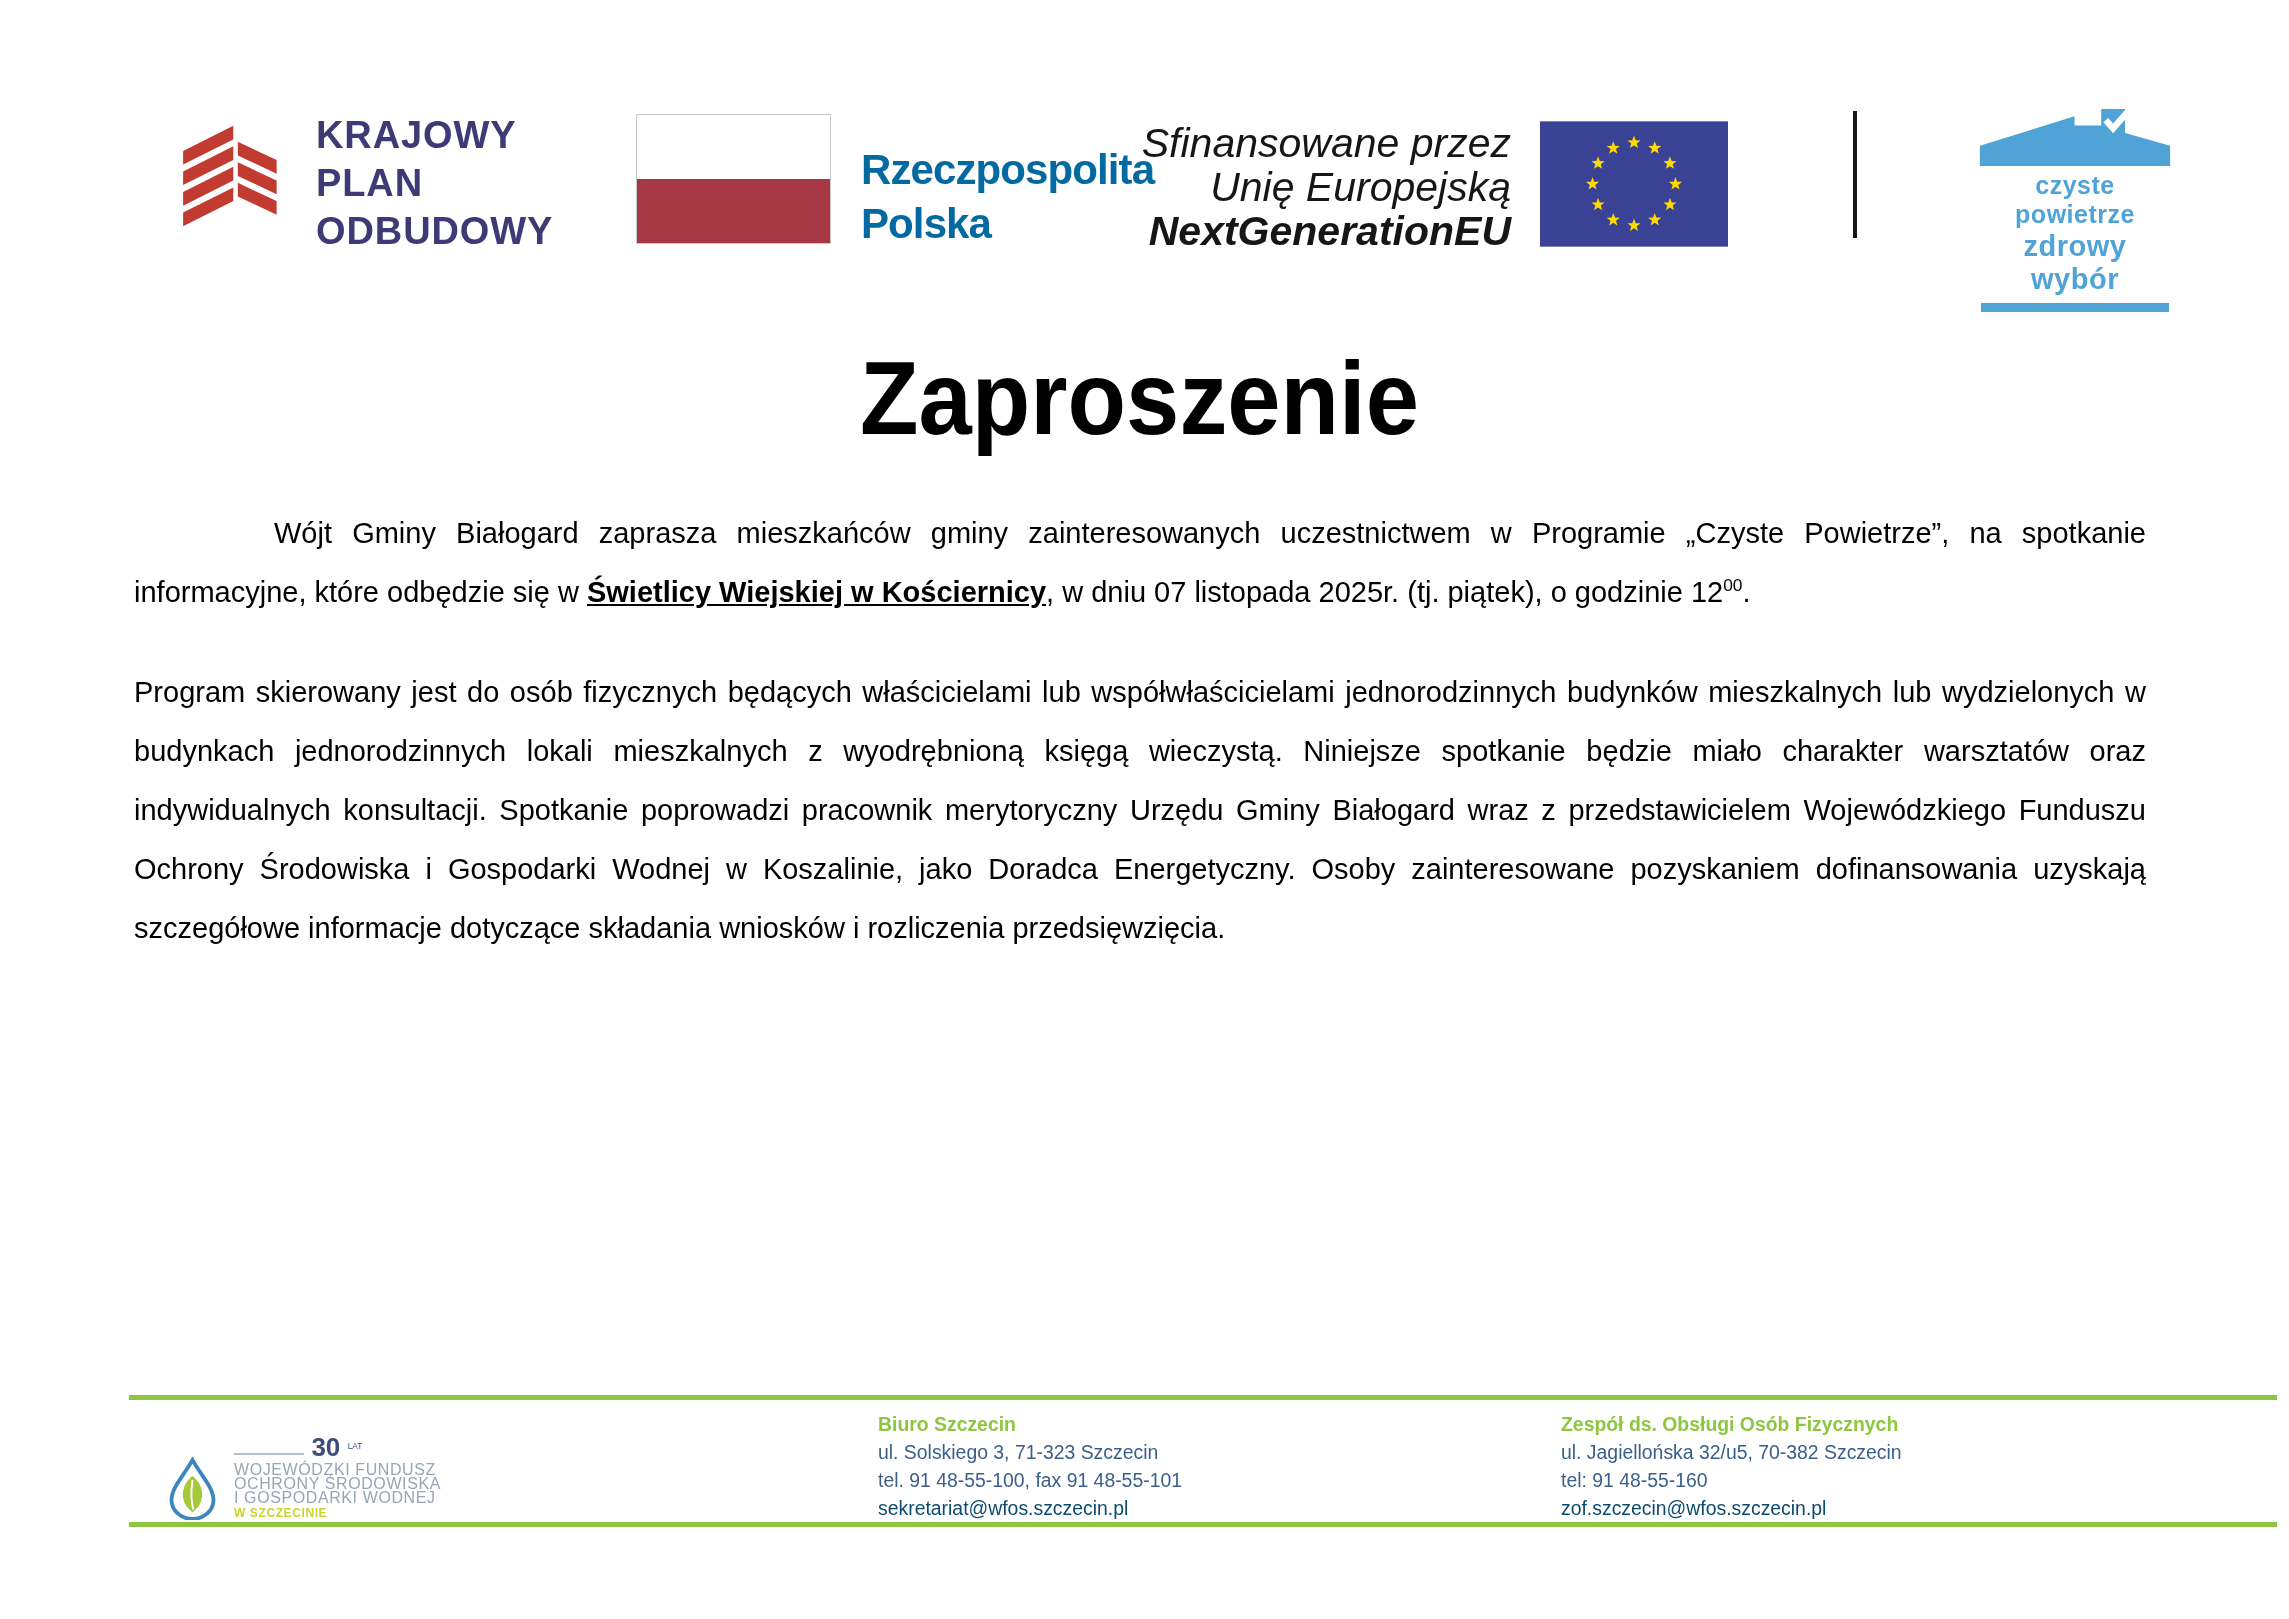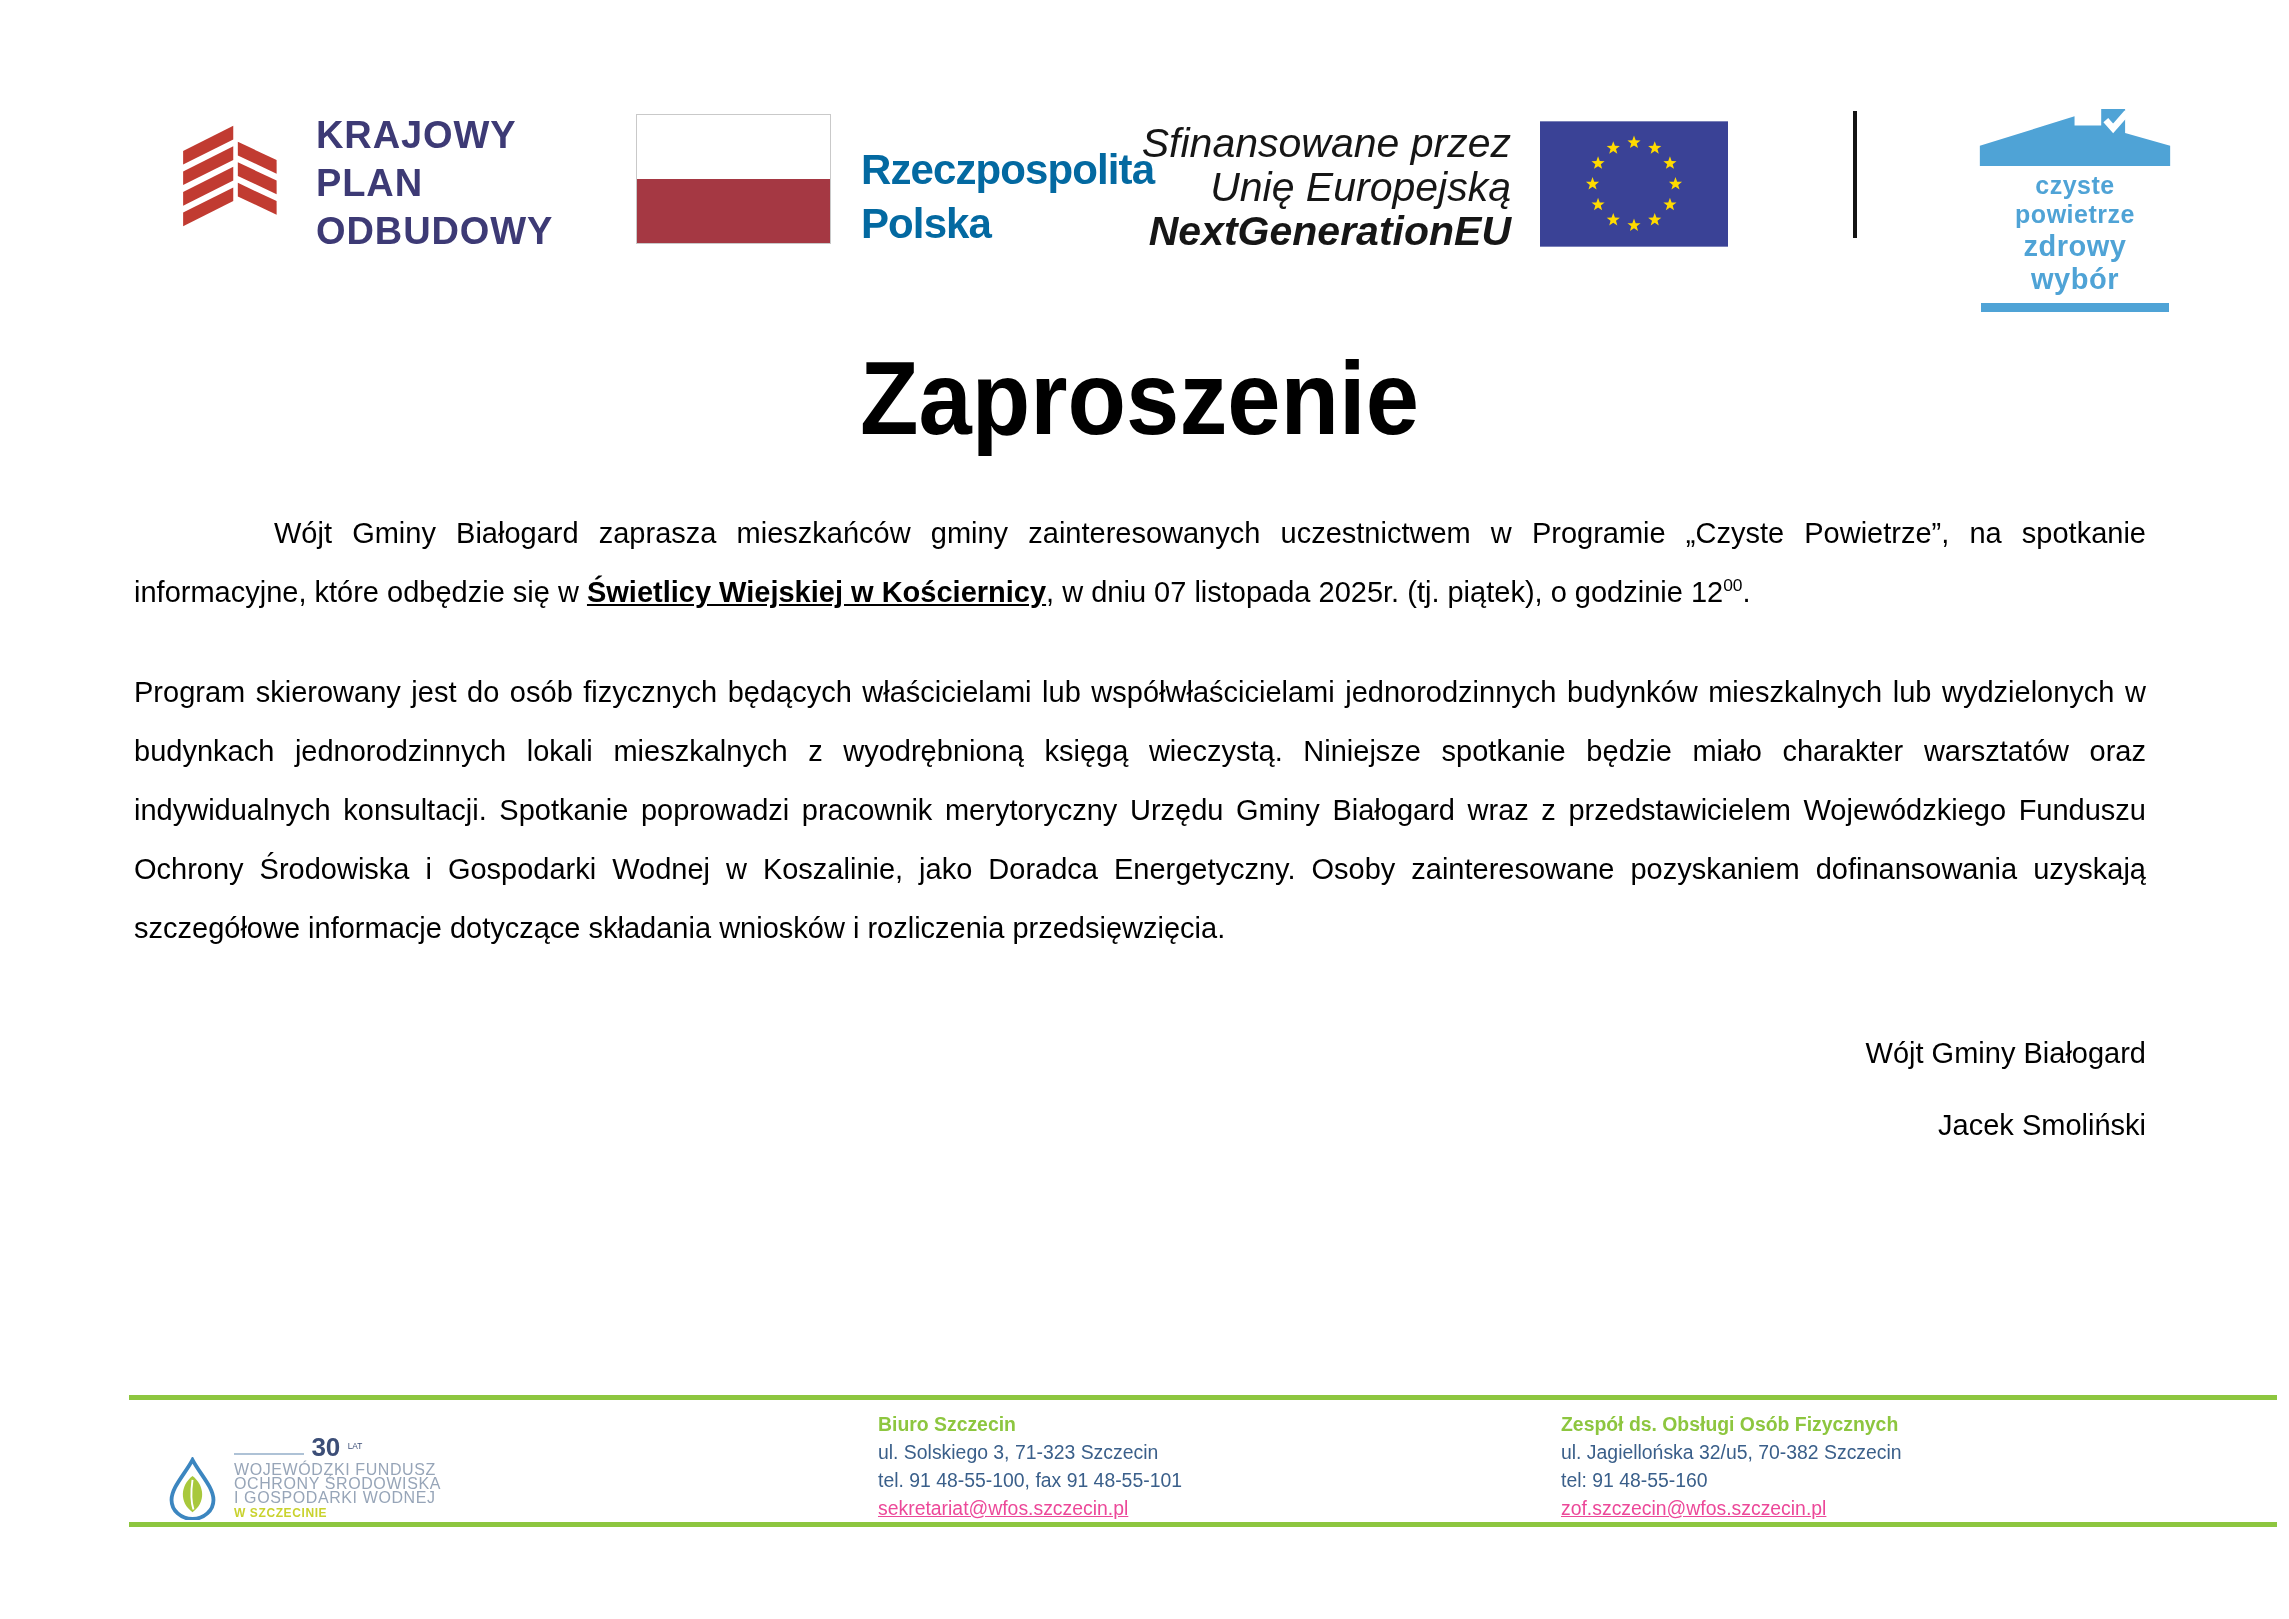--- a/index.html
+++ b/index.html
@@ -42,21 +42,21 @@
   .wfos-top{display:flex;align-items:flex-end;gap:7.4px;height:28px;}
   .wfos-rule{width:70px;height:1.8px;background:#AEC2D6;margin-bottom:5.5px;}
   .wfos-30{font-size:26px;font-weight:bold;color:#3C4E77;line-height:26px;}
   .wfos-lat{font-size:8.3px;color:#3C4E77;margin-bottom:9px;}
   .wfos-lines{font-size:16px;color:#97A5B8;line-height:14px;letter-spacing:0.6px;margin-top:2.8px;}
   .wfos-city{font-size:12px;font-weight:bold;color:#C9D22E;letter-spacing:0.6px;margin-top:0.9px;}
   .f-col{position:absolute;top:1410px;font-size:19.4px;line-height:28px;color:#3A5F8A;}
   .office{left:878px;}
   .team{left:1561px;}
   .f-title{color:#8DC63F;font-weight:bold;}
-  .f-link{color:#ec4899;text-decoration:underline;cursor:pointer;}
+  .f-link{color:#0c4a6e;cursor:pointer;}
 </style>
 </head>
 <body>
 
 <div class="kpo">
   <svg viewBox="0 0 100 105">
     <g fill="#C13B31">
       <polygon points="8,34 52,12 52,24 8,46"></polygon>
       <polygon points="8,52 52,30 52,42 8,64"></polygon>
       <polygon points="8,70 52,48 52,60 8,82"></polygon>
@@ -119,24 +119,20 @@
 
 <div class="content">
   <div class="doc-title">
     <span>Zaproszenie</span>
   </div>
 
   <p class="para p1"><span>Wójt Gminy Białogard zaprasza mieszkańców gminy zainteresowanych uczestnictwem w Programie „Czyste Powietrze”, na spotkanie informacyjne, które odbędzie się w </span><span class="bold-u">Świetlicy Wiejskiej w Kościernicy</span><span>, w dniu 07 listopada 2025r. (tj. piątek), o godzinie 12</span><sup>00</sup><span>.</span></p>
 
   <p class="para p2">Program skierowany jest do osób fizycznych będących właścicielami lub współwłaścicielami jednorodzinnych budynków mieszkalnych lub wydzielonych w budynkach jednorodzinnych lokali mieszkalnych z wyodrębnioną księgą wieczystą. Niniejsze spotkanie będzie miało charakter warsztatów oraz indywidualnych konsultacji. Spotkanie poprowadzi pracownik merytoryczny Urzędu Gminy Białogard wraz z przedstawicielem Wojewódzkiego Funduszu Ochrony Środowiska i Gospodarki Wodnej w Koszalinie, jako Doradca Energetyczny. Osoby zainteresowane pozyskaniem dofinansowania uzyskają szczegółowe informacje dotyczące składania wniosków i rozliczenia przedsięwzięcia.</p>
 
-  <div class="signature">
-    <div>Wójt Gminy Białogard</div>
-    <div>Jacek Smoliński</div>
-  </div>
 </div>
 
 <div class="footer-line fl-top"></div>
 
 <div class="wfos">
   <svg viewBox="0 0 64 66">
     <path d="M32,3 C24,18 10,32 10,45 a22,20 0 0 0 44,0 C54,32 40,18 32,3 Z" fill="#ffffff" stroke="#3C86C0" stroke-width="4"></path>
     <path d="M32,20 C45,30 46,48 32,58 C18,48 19,30 32,20 Z" fill="#A8C83C"></path>
     <path d="M32,24 C30,38 30,46 33,55" stroke="#ffffff" stroke-width="2" fill="none"></path>
   </svg>

